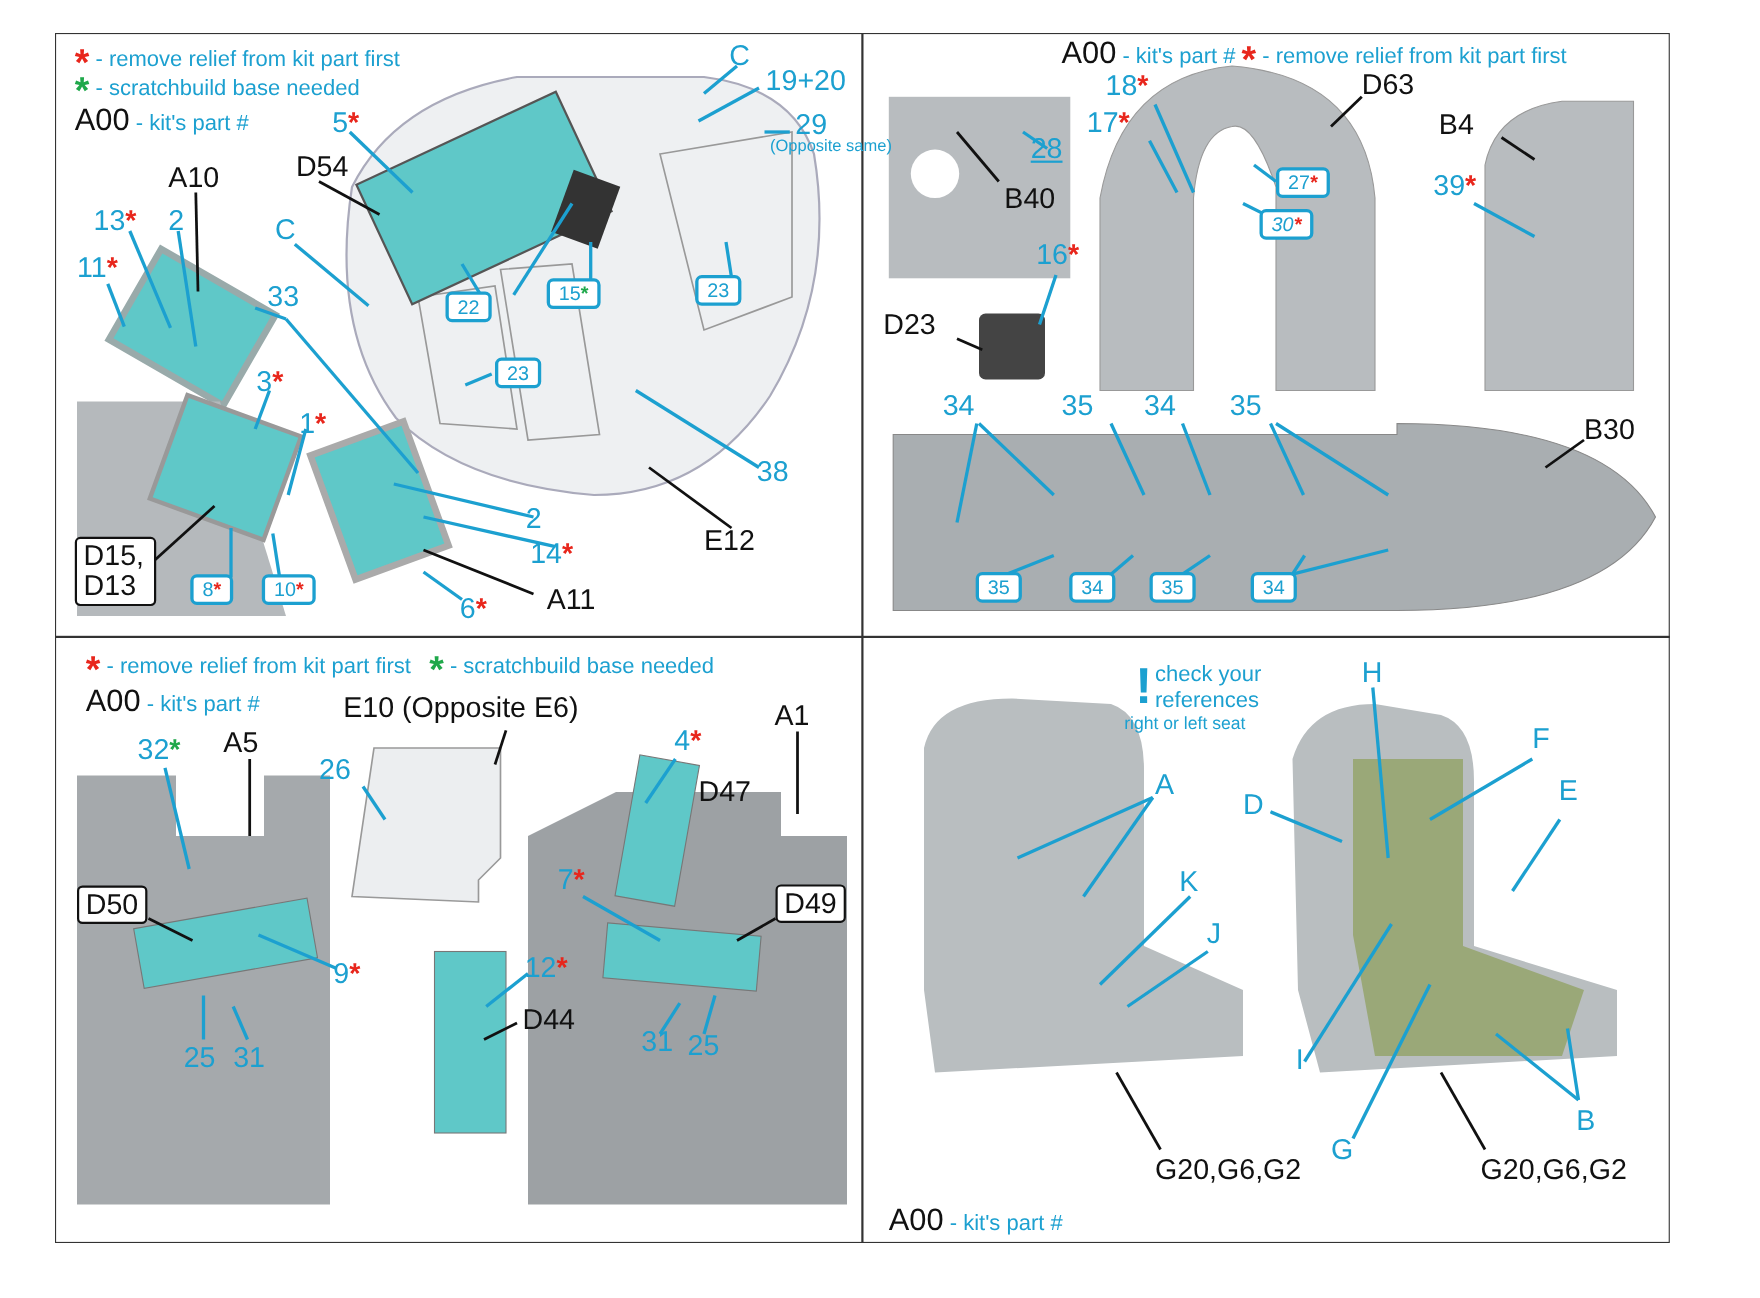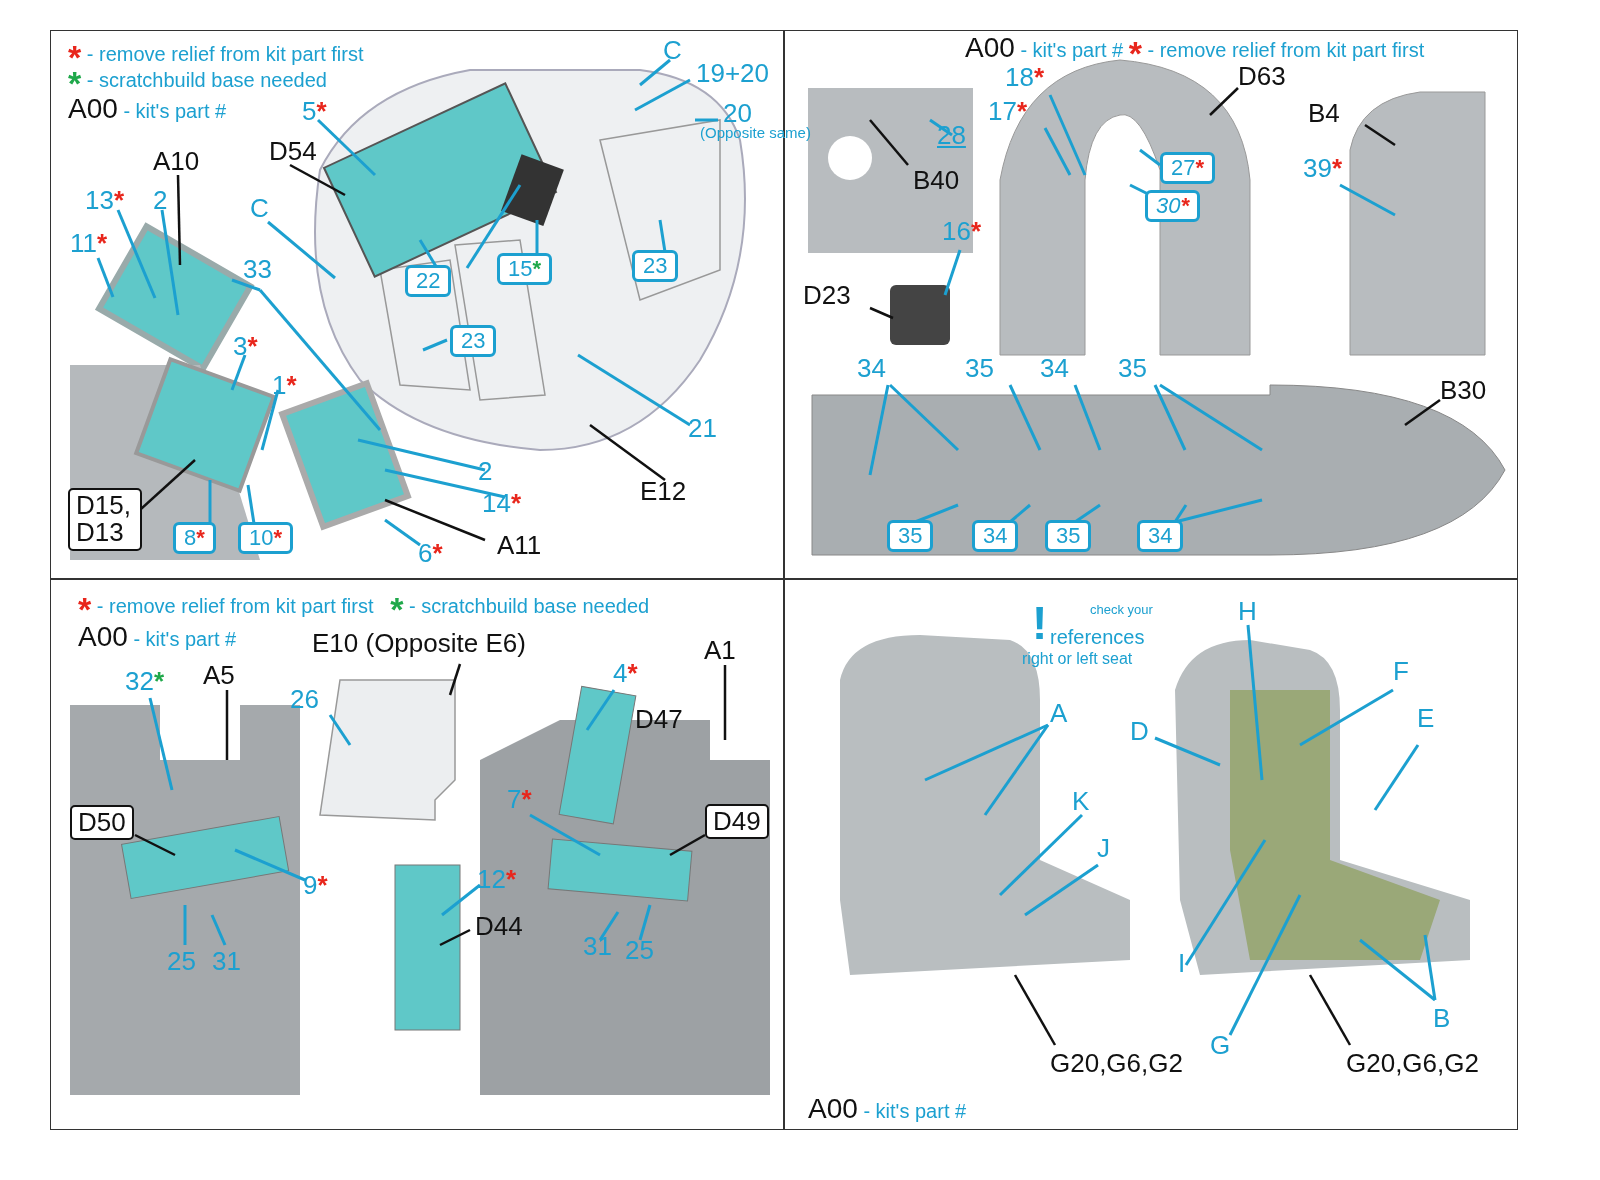--- a/index.html
+++ b/index.html
@@ -4,21 +4,21 @@
 <style>
   html,body{margin:0;padding:0;background:#fff;}
   body{width:1600px;height:1180px;position:relative;overflow:hidden;font-family:"Liberation Sans",sans-serif;}
   .sheet{position:absolute;left:50px;top:30px;width:1468px;height:1100px;border:1.5px solid #333;box-sizing:border-box;}
   .vdiv{position:absolute;left:783px;top:30px;width:1.5px;height:1100px;background:#333;}
   .hdiv{position:absolute;left:50px;top:578px;width:1468px;height:1.5px;background:#333;}
   .lbl{position:absolute;font-size:26px;line-height:1;white-space:nowrap;}
   .blue{color:#1ca0d0;}
   .black{color:#111;}
   .tiny{font-size:15px;line-height:1.05;text-align:center;}
-  .box{position:absolute;border:3px solid #1ca0d0;border-radius:6px;background:#fff;color:#1ca0d0;font-size:22px;line-height:1;padding:2px 8px;white-space:nowrap;}
+  .box{position:absolute;border:3px solid #1ca0d0;border-radius:6px;background:#fff;color:#1ca0d0;font-size:18px;line-height:1;padding:2px 8px;white-space:nowrap;}
   .kbox{position:absolute;border:2.5px solid #111;border-radius:5px;background:#fff;color:#111;font-size:26px;line-height:1.05;padding:2px 6px;white-space:nowrap;}
   .red{color:#e8261c;}
   .green{color:#1fa84a;}
   .star{font-weight:bold;}
   .legend{position:absolute;font-size:20px;color:#1ca0d0;white-space:nowrap;line-height:1;}
   .legend .big{font-size:34px;font-weight:bold;vertical-align:-8px;}
   .legend .a00{color:#111;font-size:28px;}
   svg.lines{position:absolute;left:0;top:0;}
 </style>
 </head>
@@ -183,36 +183,36 @@
 </div>
 
 <div class="legend" style="left:808px;top:1095px;">
   <span class="a00">A00</span>
   <span>- kit's part #</span>
 </div>
 
 <div class="lbl blue" style="left:302px;top:98px;"><span>5</span><span class="red star">*</span></div>
 <div class="lbl blue" style="left:663px;top:37px;">C</div>
 <div class="lbl blue" style="left:696px;top:60px;">19+20</div>
-<div class="lbl blue" style="left:723px;top:100px;">20</div>
+<div class="lbl blue" style="left:723px;top:100px;">29</div>
 <div class="lbl blue tiny" style="left:700px;top:125px;width:80px;">(Opposite same)</div>
 <div class="lbl black" style="left:253px;top:138px;margin-left:16px;">D54</div>
 <div class="lbl black" style="left:153px;top:148px;">A10</div>
 <div class="lbl blue" style="left:85px;top:187px;"><span>13</span><span class="red star">*</span></div>
 <div class="lbl blue" style="left:153px;top:187px;">2</div>
 <div class="lbl blue" style="left:70px;top:230px;"><span>11</span><span class="red star">*</span></div>
 <div class="lbl blue" style="left:250px;top:195px;">C</div>
 <div class="lbl blue" style="left:243px;top:256px;">33</div>
 <div class="box" style="left:405px;top:265px;">22</div>
 <div class="box" style="left:497px;top:253px;"><span>15</span><span class="green star">*</span></div>
 <div class="box" style="left:632px;top:250px;">23</div>
 <div class="box" style="left:450px;top:325px;">23</div>
 <div class="lbl blue" style="left:233px;top:333px;"><span>3</span><span class="red star">*</span></div>
 <div class="lbl blue" style="left:272px;top:372px;"><span>1</span><span class="red star">*</span></div>
-<div class="lbl blue" style="left:688px;top:415px;">21</div>
+<div class="lbl blue" style="left:688px;top:415px;">38</div>
 <div class="lbl blue" style="left:478px;top:458px;">2</div>
 <div class="lbl blue" style="left:482px;top:490px;"><span>14</span><span class="red star">*</span></div>
 <div class="lbl black" style="left:640px;top:478px;">E12</div>
 <div class="kbox" style="left:68px;top:488px;width:58px;white-space:normal;">D15, D13</div>
 <div class="box" style="left:173px;top:522px;"><span>8</span><span class="red star">*</span></div>
 <div class="box" style="left:238px;top:522px;"><span>10</span><span class="red star">*</span></div>
 <div class="lbl blue" style="left:418px;top:540px;"><span>6</span><span class="red star">*</span></div>
 <div class="lbl black" style="left:497px;top:532px;">A11</div>
 
 <div class="lbl blue" style="left:1005px;top:64px;"><span>18</span><span class="red star">*</span></div>
@@ -248,21 +248,21 @@
 <div class="kbox" style="left:705px;top:804px;">D49</div>
 <div class="lbl blue" style="left:303px;top:872px;"><span>9</span><span class="red star">*</span></div>
 <div class="lbl blue" style="left:477px;top:866px;"><span>12</span><span class="red star">*</span></div>
 <div class="lbl black" style="left:475px;top:913px;">D44</div>
 <div class="lbl blue" style="left:167px;top:948px;">25</div>
 <div class="lbl blue" style="left:212px;top:948px;">31</div>
 <div class="lbl blue" style="left:583px;top:933px;">31</div>
 <div class="lbl blue" style="left:625px;top:937px;">25</div>
 
 <div class="lbl blue" style="left:1032px;top:600px;font-size:46px;font-weight:bold;">!</div>
-<div class="lbl blue" style="left:1050px;top:603px;font-size:13px;margin-left:40px;">check your</div>
+<div class="lbl blue" style="left:1050px;top:603px;font-size:20px;">check your</div>
 <div class="lbl blue" style="left:1050px;top:627px;font-size:20px;">references</div>
 <div class="lbl blue" style="left:1022px;top:651px;font-size:16px;">right or left seat</div>
 <div class="lbl blue" style="left:1238px;top:598px;">H</div>
 <div class="lbl blue" style="left:1393px;top:658px;">F</div>
 <div class="lbl blue" style="left:1130px;top:718px;">D</div>
 <div class="lbl blue" style="left:1417px;top:705px;">E</div>
 <div class="lbl blue" style="left:1050px;top:700px;">A</div>
 <div class="lbl blue" style="left:1072px;top:788px;">K</div>
 <div class="lbl blue" style="left:1097px;top:835px;">J</div>
 <div class="lbl blue" style="left:1178px;top:950px;">I</div>

